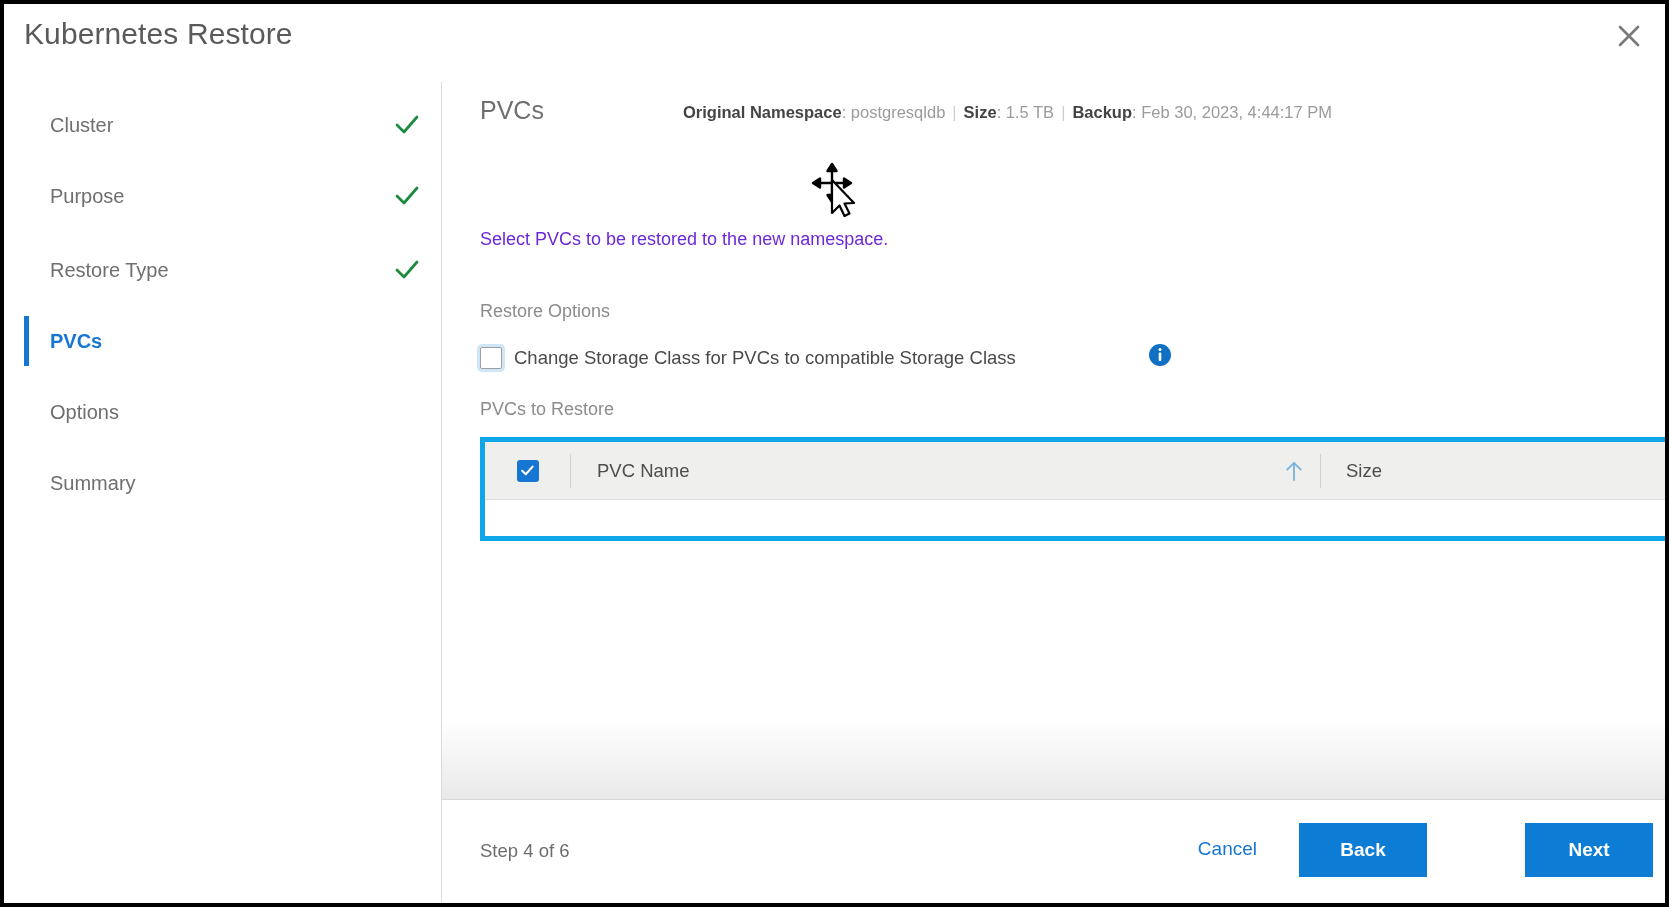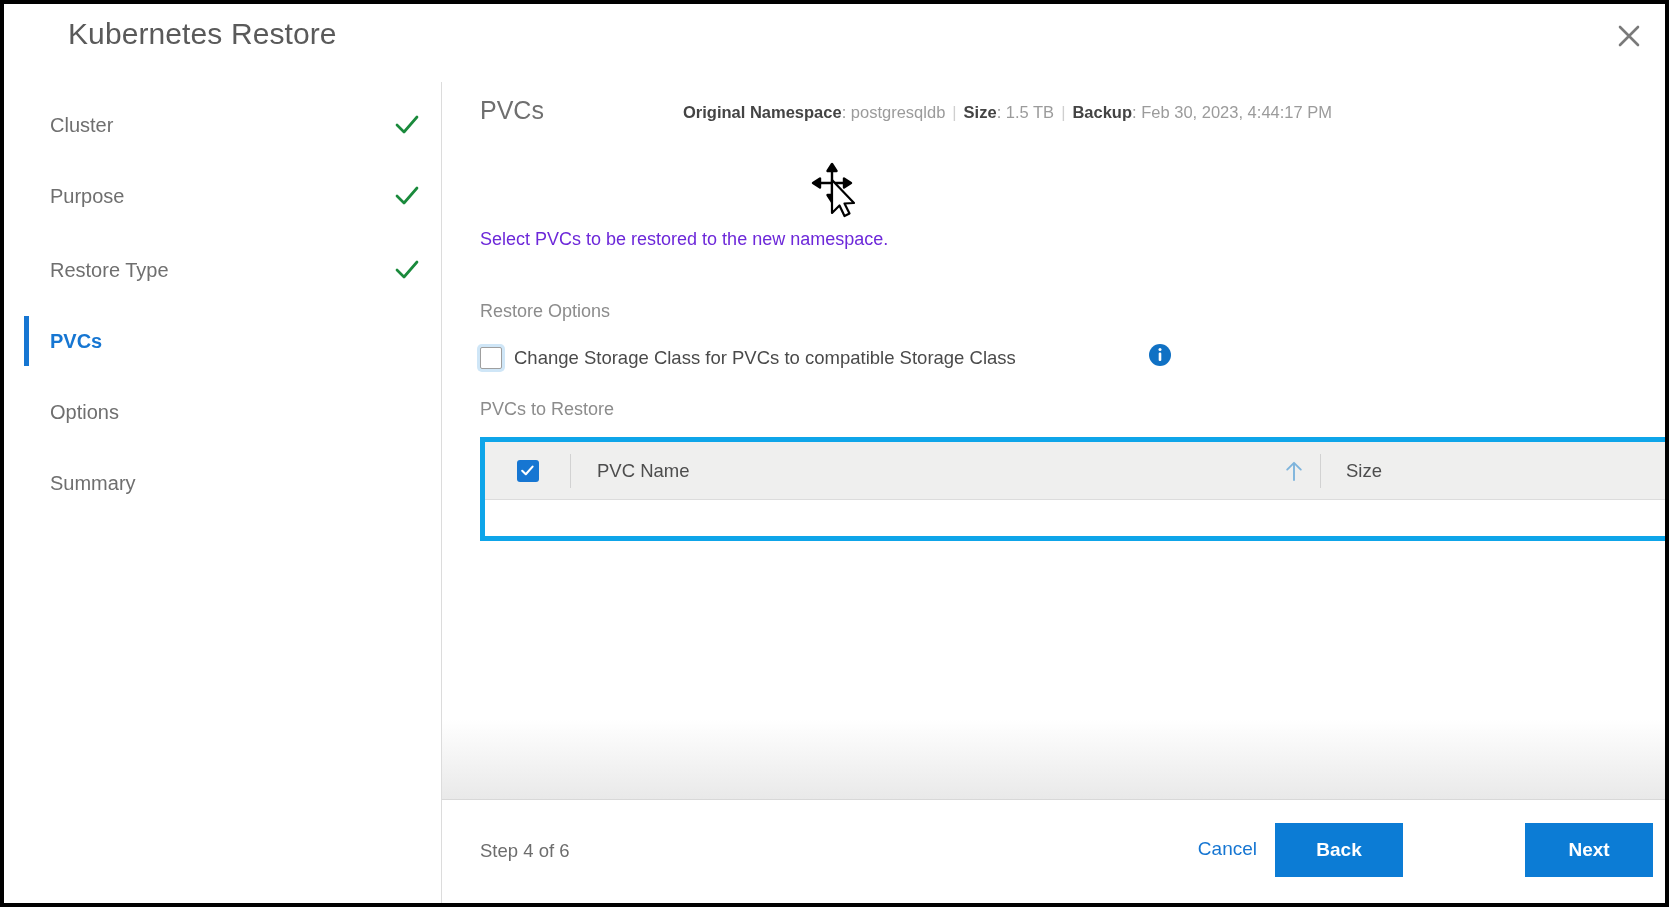--- a/index.html
+++ b/index.html
@@ -29,21 +29,20 @@
     background: #ffffff;
   }
   #dialog-title {
     position: absolute;
     left: 20px; top: 13px;
     font-size: 30px;
     font-weight: 400;
     color: #5a5a5a;
     letter-spacing: 0.1px;
     white-space: nowrap;
-    margin-left: 44px;
   }
   #close-btn {
     position: absolute;
     right: 14px; top: 10px;
     width: 44px; height: 44px;
     display: flex; align-items: center; justify-content: center;
     cursor: pointer;
   }
   #close-btn svg { display: block; }
 
@@ -304,21 +303,21 @@
     height: 54px;
     width: 128px;
     background: #0c7cd5;
     color: #ffffff;
     border: none;
     font-size: 19px;
     font-weight: 700;
     cursor: pointer;
     font-family: "Liberation Sans", sans-serif;
   }
-  #back-button { right: 262px; margin-left: 12px; }
+  #back-button { right: 238px; margin-left: 12px; }
   #next-button { right: 12px; margin-left: 13px; }
 
   
   #cursor {
     position: absolute;
     left: 804px; top: 156px;
     width: 58px; height: 62px;
     pointer-events: none;
   }
 </style>

